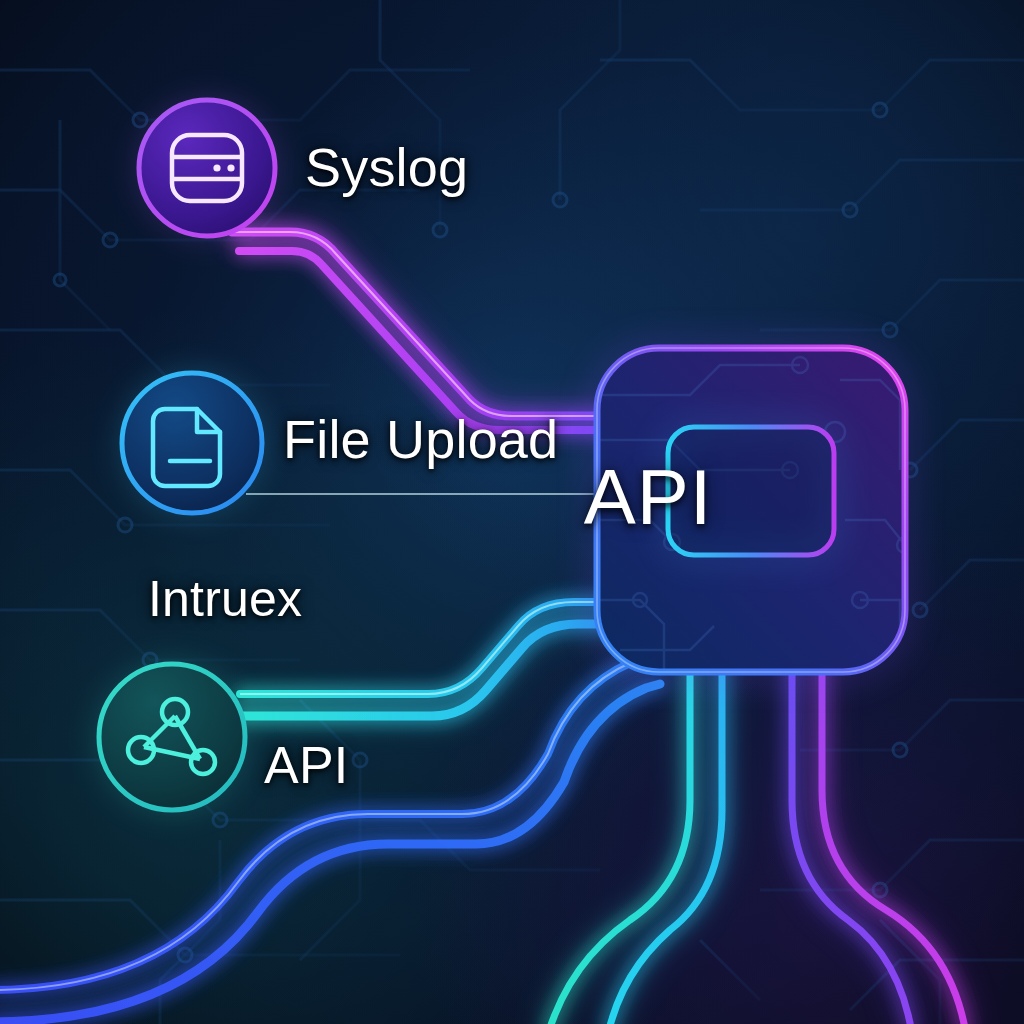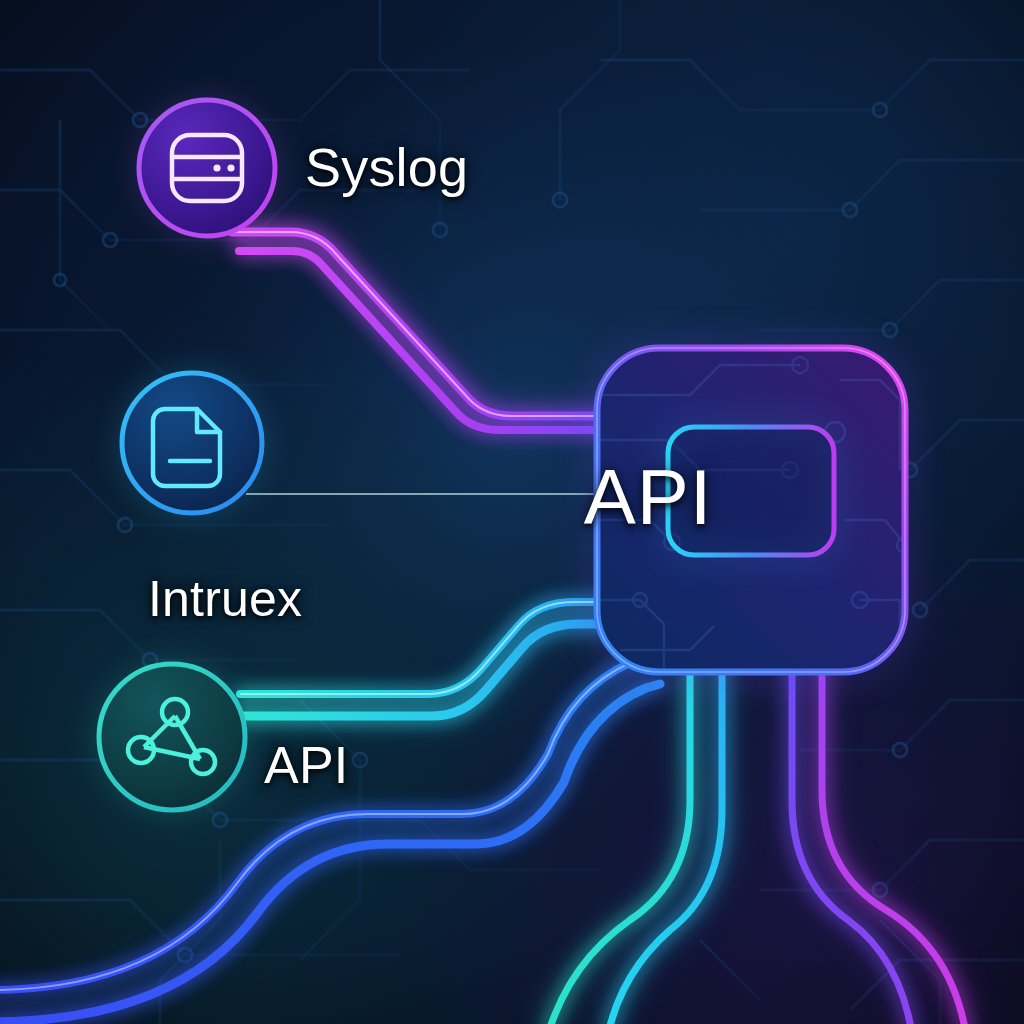--- a/index.html
+++ b/index.html
@@ -357,20 +357,21 @@
         <line x1="144" y1="747" x2="200" y2="759"></line>
         <circle cx="175" cy="712" r="13"></circle>
         <circle cx="141" cy="750" r="13"></circle>
         <circle cx="203" cy="762" r="12"></circle>
       </g>
     </g>
   </svg>
 
   <div class="label" id="label-syslog">Syslog</div>
 
+  <div class="label" id="label-file">File Upload</div>
 
   <div class="label" id="label-api">API</div>
 
   <div id="chip-badge-text">
     <span>API</span>
   </div>
 
   <div class="label" id="chip-title">
     <span>Intruex</span>
   </div>

